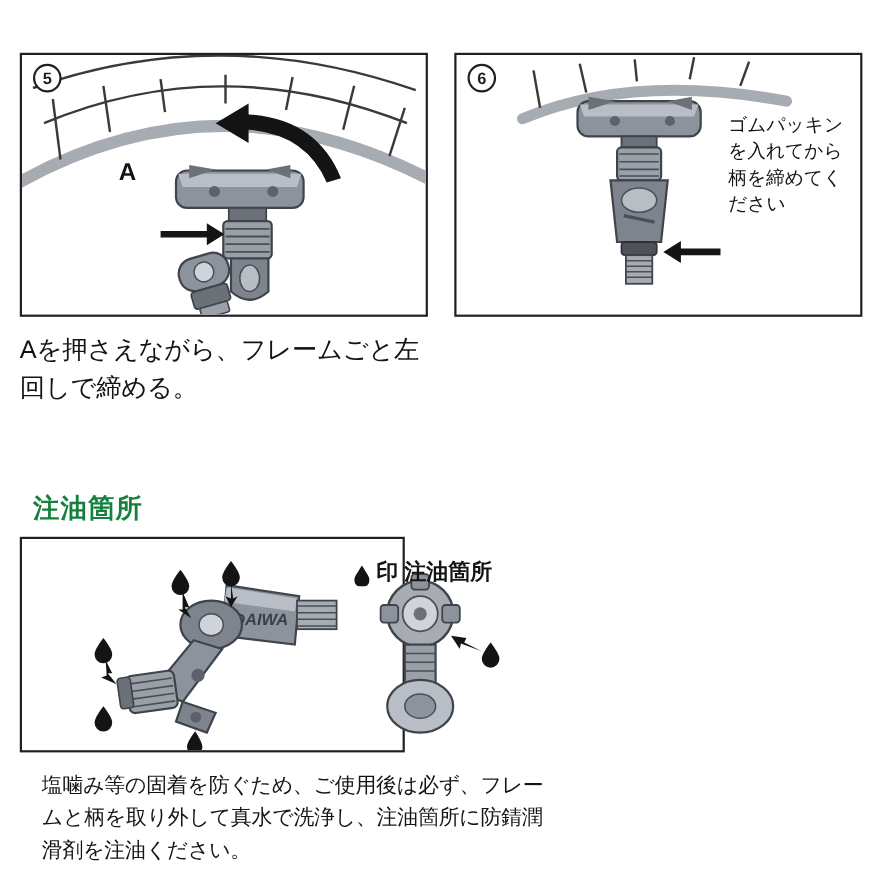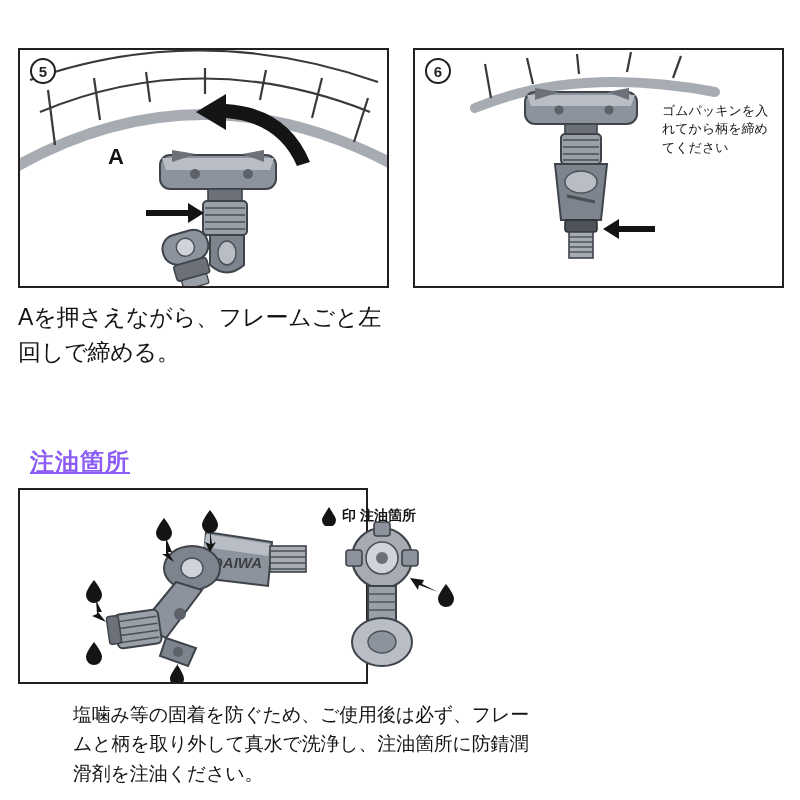--- a/index.html
+++ b/index.html
@@ -68,23 +68,22 @@
     letter-spacing: -0.2px;
   }
 
   
   .lube-title {
     position: absolute;
     left: 30px;
     top: 446px;
     font-size: 24px;
     font-weight: bold;
-    color: #8b5cf6;
+    color: #15803d;
     letter-spacing: 1px;
-    text-decoration: underline;
   }
   .lube-panel {
     position: absolute;
     left: 18px;
     top: 488px;
     width: 350px;
     height: 196px;
     border: 2px solid #231f20;
     box-sizing: border-box;
     background: #ffffff;
@@ -96,46 +95,45 @@
     top: 488px;
     width: 160px;
     height: 196px;
     background: transparent;
     overflow: hidden;
   }
   .lube-legend {
     position: absolute;
     left: 322px;
     top: 506px;
-    font-size: 14px;
+    font-size: 20px;
     font-weight: bold;
     color: #141414;
     display: flex;
-    align-items: center;
+    align-items: flex-end;
     gap: 6px;
   }
   .lube-caption {
     position: absolute;
     left: 38px;
     top: 700px;
     width: 460px;
     font-size: 19px;
     line-height: 1.55;
     color: #141414;
     letter-spacing: -0.2px;
-    margin-left: 35px;
   }
 
   
   .callout {
     position: absolute;
     right: 8px;
     top: 52px;
     width: 112px;
-    font-size: 13px;
+    font-size: 17px;
     line-height: 1.42;
     color: #141414;
   }
   .label-a {
     position: absolute;
     left: 88px;
     top: 94px;
     font-size: 22px;
     font-weight: bold;
     color: #141414;

